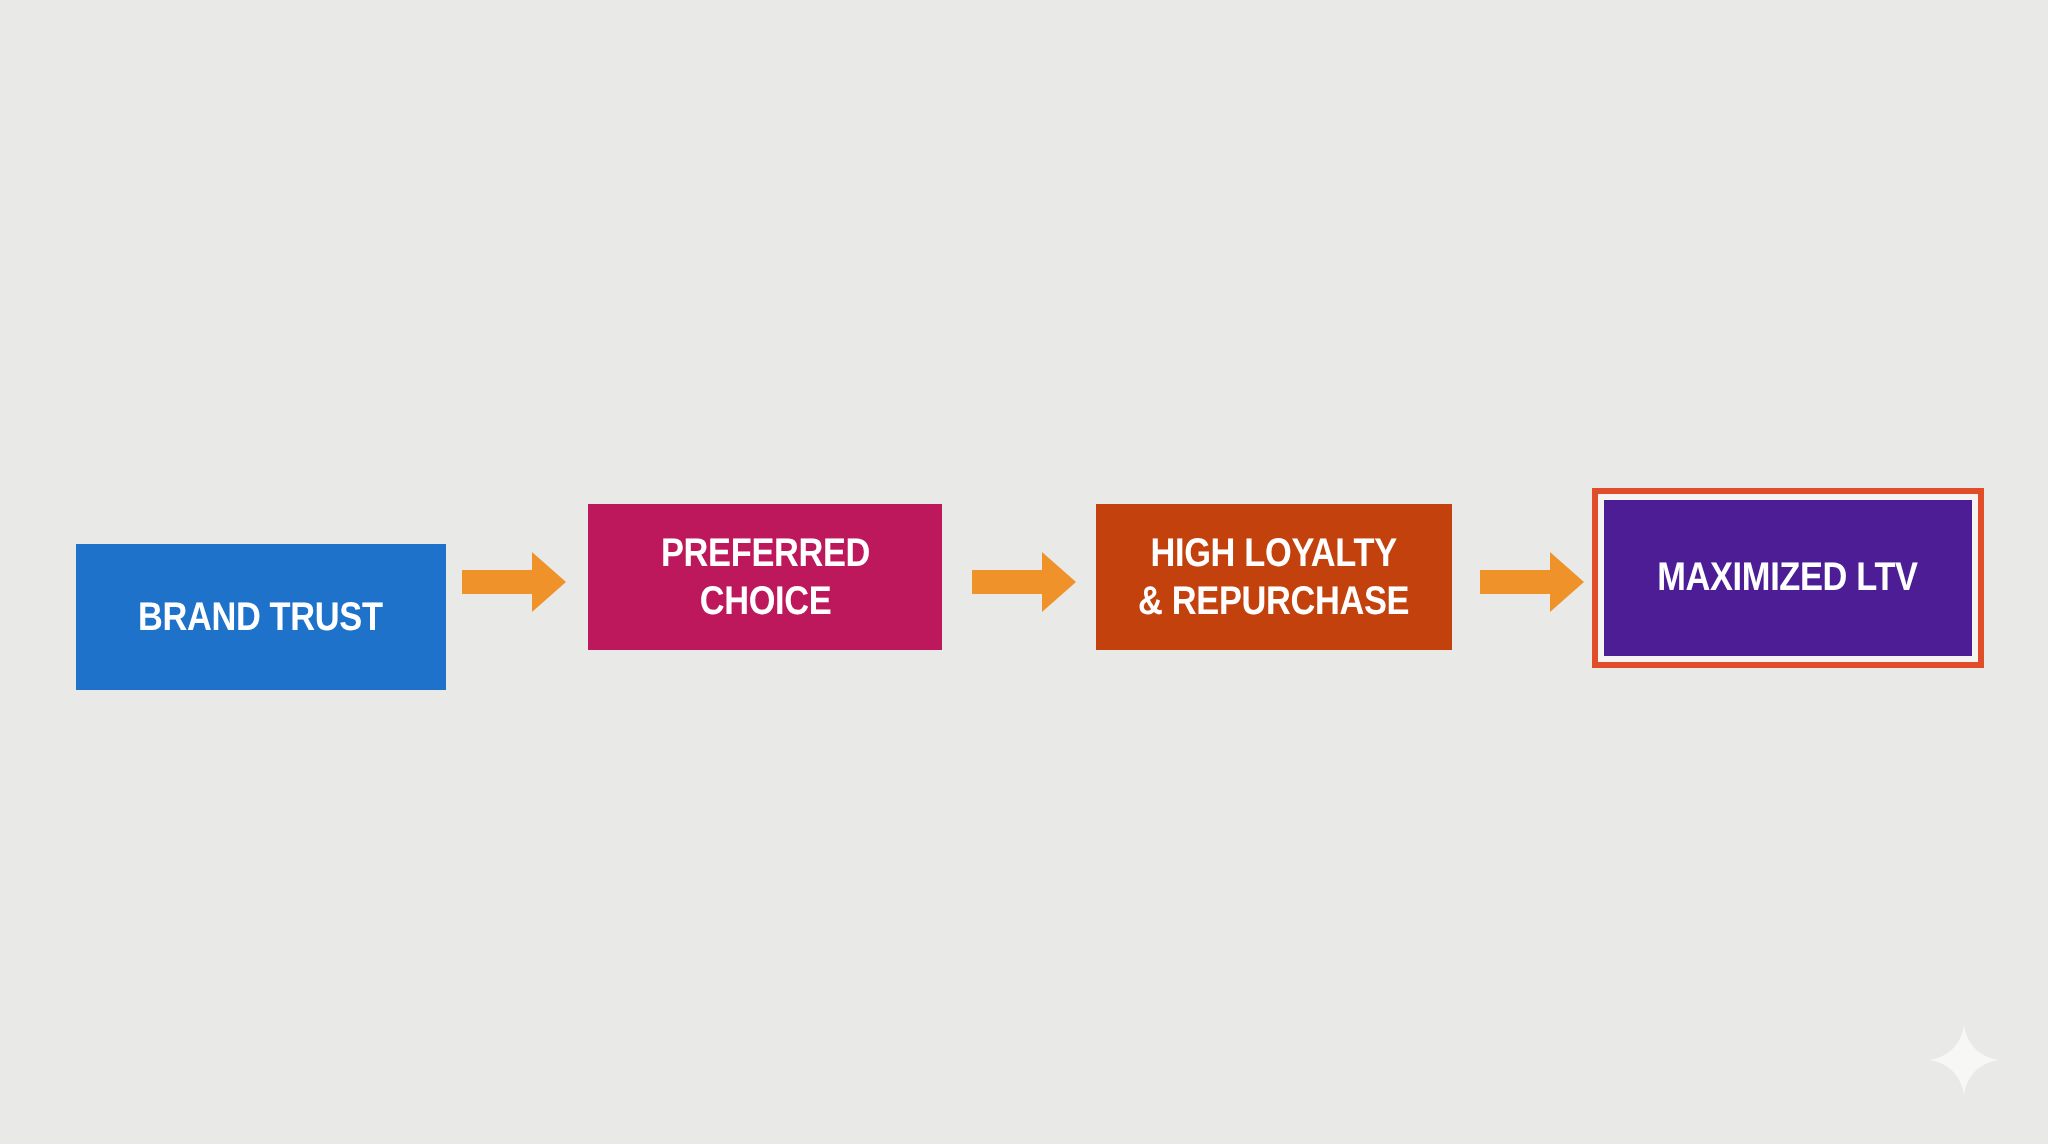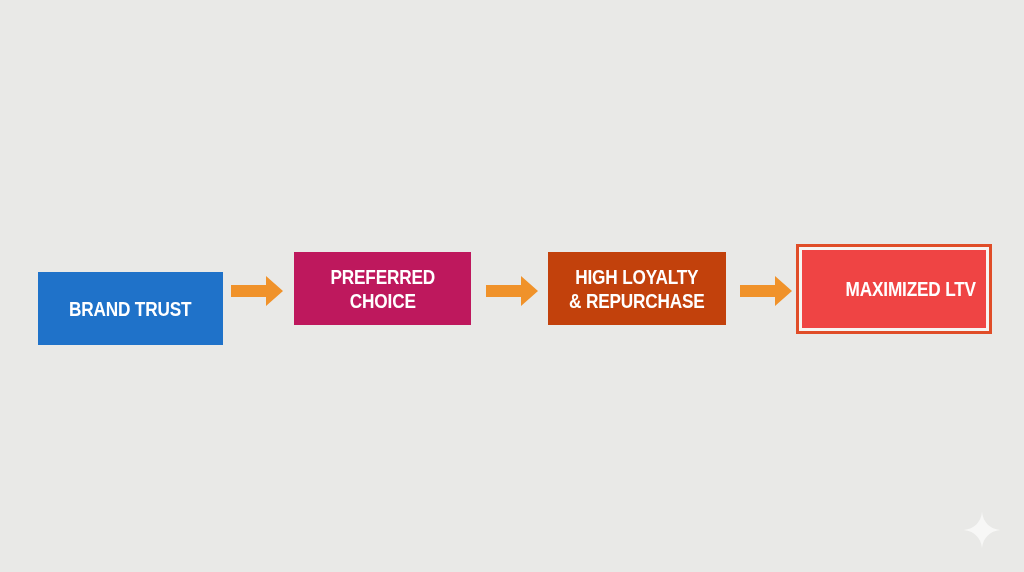--- a/index.html
+++ b/index.html
@@ -52,24 +52,24 @@
     }
     #box-ltv-outer {
       left: 796px; top: 244px; width: 196px; height: 90px;
       border: 3px solid #e04d28;
       background: #f6f4f2;
       padding: 3px;
     }
     #box-ltv-inner {
       position: relative;
       width: 100%; height: 100%;
-      background: #ef4444;
+      background: #4c1d95;
       display: flex;
       align-items: center;
-      justify-content: flex-end;
+      justify-content: center;
     }
     .arrow {
       position: absolute;
       width: 52px;
       height: 30px;
     }
     .arrow svg { display: block; }
     #arrow-1 { left: 231px; top: 276px; }
     #arrow-2 { left: 486px; top: 276px; }
     #arrow-3 { left: 740px; top: 276px; }

